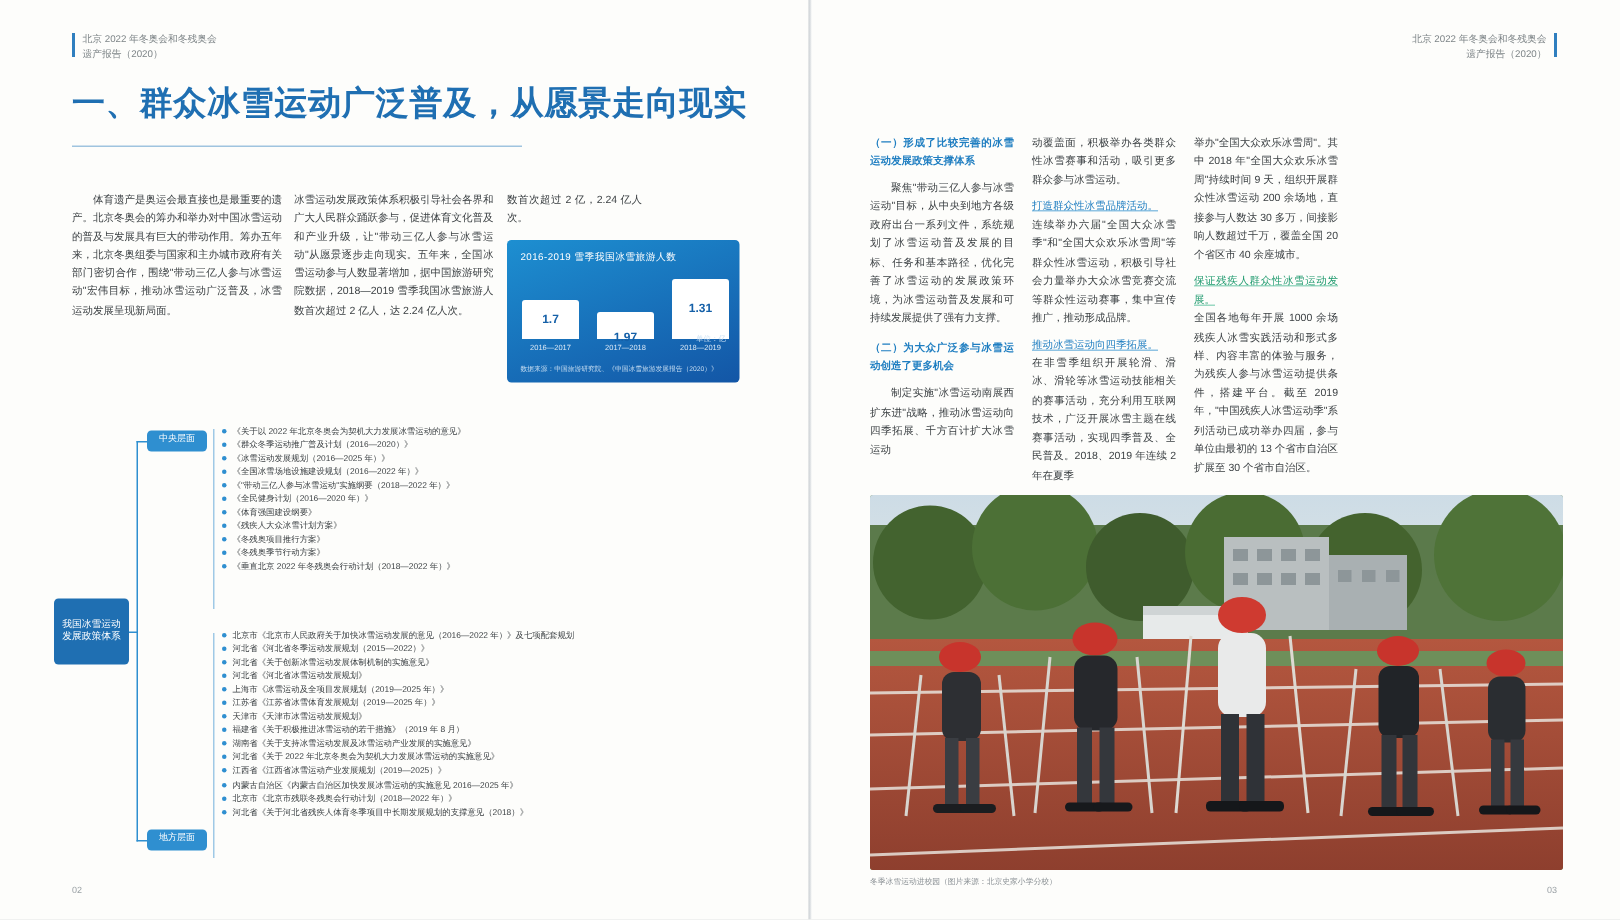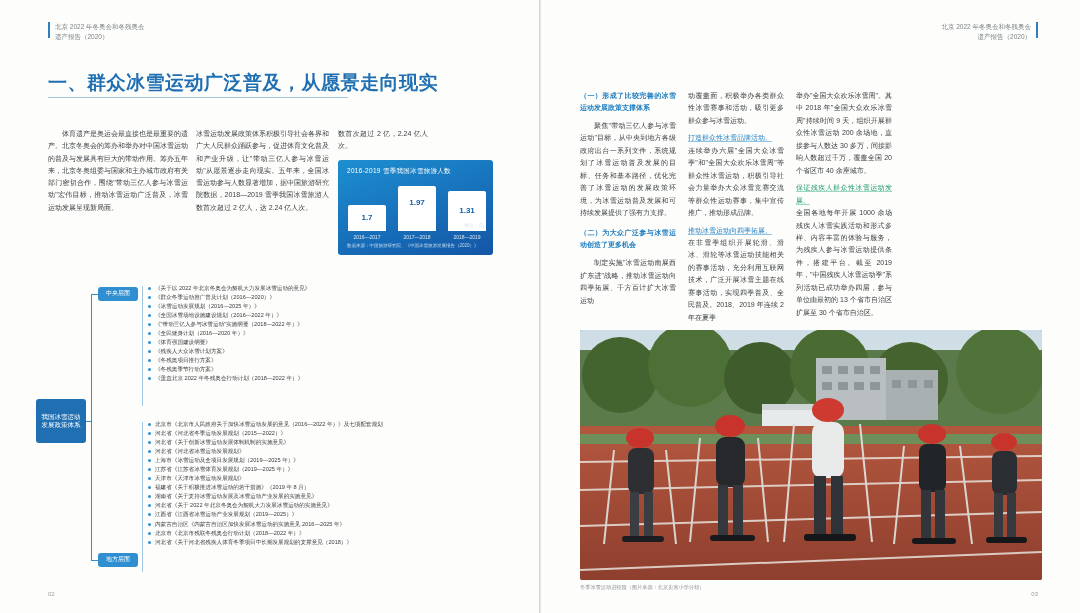--- a/index.html
+++ b/index.html
@@ -20,21 +20,21 @@
   
   .hdr { position:absolute; top:22px; font-size:6.5px; color:#7d8487; line-height:1.5; }
   .hdr .bar { display:inline-block; width:2px; height:16px; background:#2f7fbf; vertical-align:top; }
   .hdr-left { left:48px; }
   .hdr-left .bar { margin-right:5px; }
   .hdr-left .txt { display:inline-block; vertical-align:top; }
   .hdr-right { right:42px; text-align:right; }
   .hdr-right .txt { display:inline-block; vertical-align:top; margin-right:5px; }
 
   
-  .title { position:absolute; left:48px; top:70px; font-size:19px; font-weight:bold; color:#1f6fb2; letter-spacing:0.5px; }
+  .title { position:absolute; left:48px; top:54px; font-size:22px; font-weight:bold; color:#1f6fb2; letter-spacing:0.5px; }
   .title-rule { position:absolute; left:48px; top:97px; width:300px; height:1px; background:#9fc4df; }
 
   .col { position:absolute; font-size:7px; color:#3c4144; line-height:1.75; text-align:justify; }
   .col-a { left:48px; top:128px; width:140px; }
   .col-b { left:196px; top:128px; width:133px; }
   .col-c { left:338px; top:128px; width:90px; }
   .indent { text-indent:14px; }
 
   
   .card { position:absolute; left:338px; top:160px; width:155px; height:95px;
@@ -99,21 +99,21 @@
     <div class="col col-c">数首次超过 2 亿，2.24 亿人次。</div>
 
     <div class="card">
       <div class="card-title">2016-2019 雪季我国冰雪旅游人数</div>
       <div class="card-bars">
         <div class="bar-item">
           <div class="bar-val" style="height:26px;line-height:22px;">1.7</div>
           <div class="bar-lbl">2016—2017</div>
         </div>
         <div class="bar-item">
-          <div class="bar-val" style="height:45px;line-height:29px;">1.97</div>
+          <div class="bar-val" style="height:18px;line-height:29px;">1.97</div>
           <div class="bar-lbl">2017—2018</div>
         </div>
         <div class="bar-item">
           <div class="bar-val" style="height:40px;line-height:36px;">1.31</div>
           <div class="bar-lbl">2018—2019</div>
         </div>
       </div>
       <div class="card-unit">单位：亿</div>
       <div class="card-note">数据来源：中国旅游研究院、《中国冰雪旅游发展报告（2020）》</div>
     </div>

